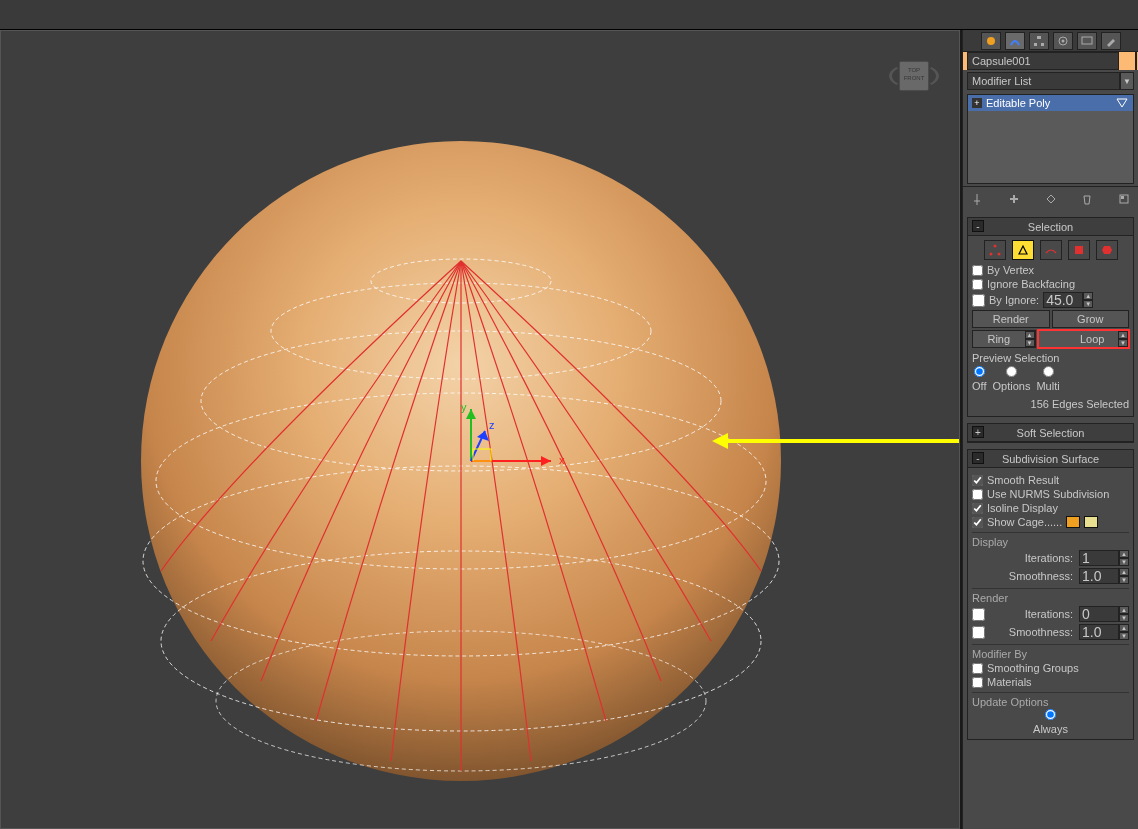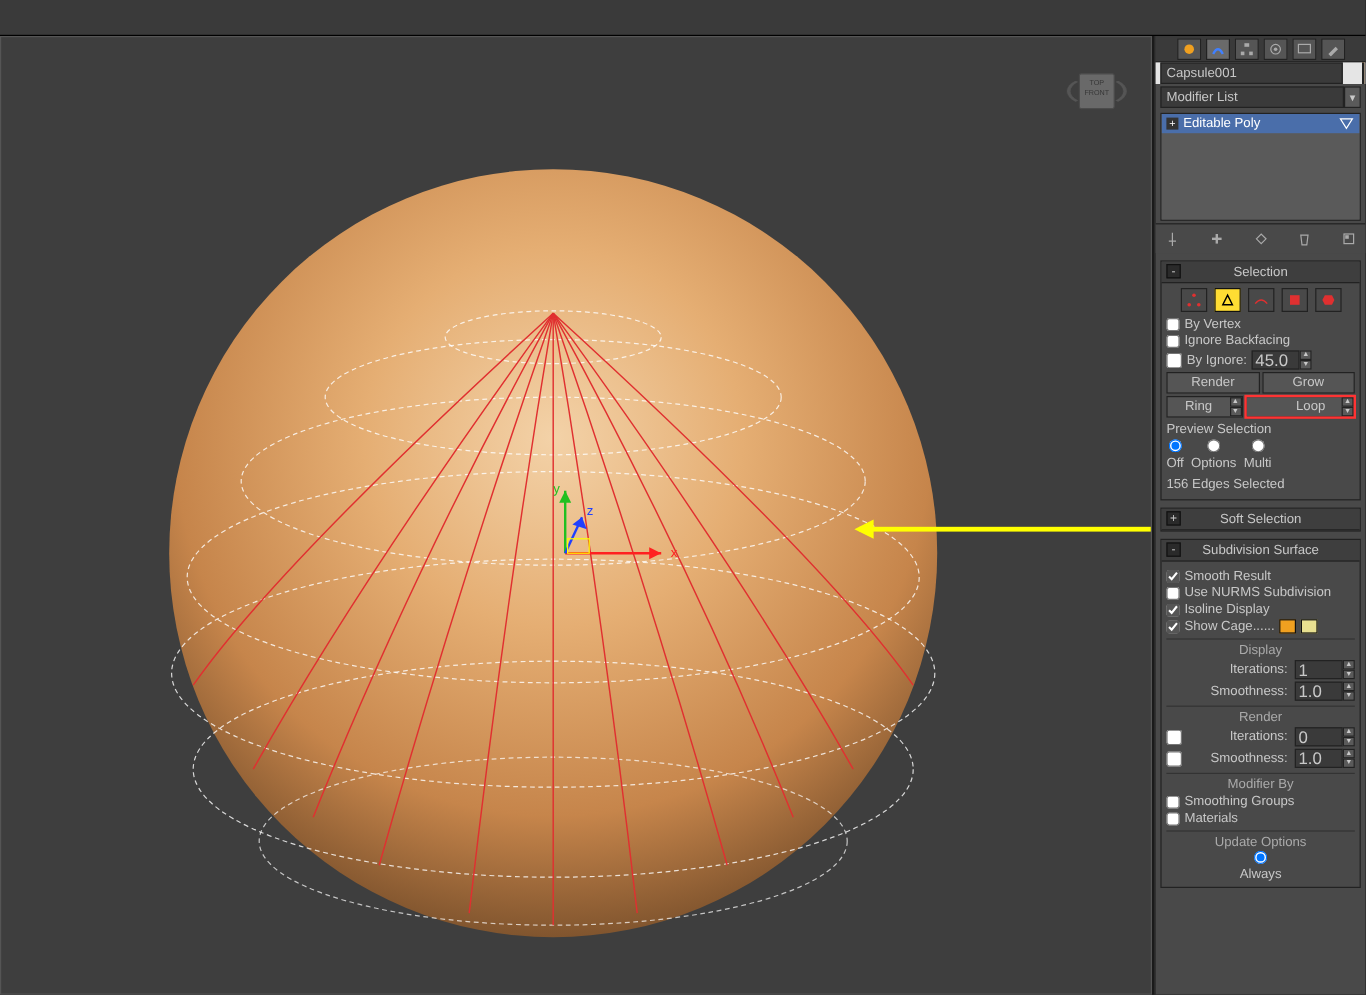--- a/index.html
+++ b/index.html
@@ -30,21 +30,21 @@
   .arrow { position: absolute; left: 715px; top: 408px; width: 335px; height: 4px; background: #ffff00; }
   .arrow::before { content: ""; position: absolute; left: -12px; top: -6px; border: 8px solid transparent; border-right: 16px solid #ffff00; }
   
   
   .right-panel { position: absolute; top: 30px; right: 0; width: 176px; height: 799px; background: #494949; border-left: 1px solid #222; display: flex; flex-direction: column; }
   
   .tab-row { height: 22px; background: #3a3a3a; display: flex; justify-content: center; align-items: center; gap: 4px; padding: 0 4px; border-bottom: 1px solid #222; }
   .tab-btn { width: 20px; height: 18px; background: #555; border: 1px solid #222; display: flex; align-items: center; justify-content: center; }
   .tab-btn.active { background: #6a6a6a; }
   
-  .name-row { display: flex; gap: 16px; padding: 0 4px; background: #e5e5e5; }
+  .name-row { display: flex; gap: 16px; padding: 0 4px; background: #fdba74; }
   .name-input { flex: 1; height: 18px; background: #3a3a3a; border: 1px solid #222; color: #c8c8c8; padding: 0 4px; }
   .color-swatch { width: 18px; height: 18px; background: #d89f5c; border: 1px solid #222; }
   
   .dropdown-row { padding: 2px 4px; display: flex; }
   .dropdown { flex: 1; height: 18px; background: #3a3a3a; border: 1px solid #222; color: #c8c8c8; padding: 0 4px; display: flex; align-items: center; justify-content: space-between; }
   .dropdown-arrow { width: 14px; height: 18px; background: #5a5a5a; border: 1px solid #222; display: flex; align-items: center; justify-content: center; font-size: 8px; }
   
   .stack-wrapper { margin: 2px 4px; border: 1px solid #222; }
   .stack { height: 88px; background: #5a5a5a; overflow: auto; }
   .stack-item { background: #4a6eaa; color: #fff; padding: 2px 4px; display: flex; align-items: center; gap: 4px; }
@@ -77,23 +77,23 @@
   .btn-row { display: flex; gap: 2px; margin: 2px 0; }
   .btn { flex: 1; height: 18px; background: #555; border: 1px solid #222; color: #c8c8c8; text-align: center; line-height: 16px; cursor: pointer; }
   .btn.spin-attached { display: flex; align-items: stretch; }
   .btn.spin-attached .blabel { flex: 1; line-height: 16px; }
   .btn.highlighted { outline: 2px solid #ff3333; outline-offset: -1px; padding-left: 28px; }
   
   .preview-row { display: flex; align-items: center; gap: 6px; flex-wrap: wrap; margin: 2px 0; }
   .radio { display: flex; align-items: center; gap: 3px; flex-direction: column; }
   .radio input { width: 11px; height: 11px; }
   
-  .info-text { text-align: left; margin: 6px 0 2px 0; color: #c8c8c8; }
-  
-  .group-label { margin: 4px 0 1px 0; color: #aaa; border-top: 1px solid #333; padding-top: 3px; text-align: center; }
+  .info-text { text-align: right; margin: 6px 0 2px 0; color: #c8c8c8; }
+  
+  .group-label { margin: 4px 0 1px 0; color: #aaa; border-top: 1px solid #333; padding-top: 3px; }
   .param-row { display: flex; align-items: center; justify-content: flex-end; gap: 4px; margin: 2px 0; }
   .param-row .plabel { flex: 1; text-align: right; padding-right: 2px; }
   
   .swatch-sm { width: 14px; height: 12px; border: 1px solid #111; display: inline-block; }
   
   
   .scroll-area::-webkit-scrollbar { width: 10px; }
   .scroll-area::-webkit-scrollbar-track { background: #3a3a3a; }
   .scroll-area::-webkit-scrollbar-thumb { background: #666; border: 1px solid #222; }
 </style>

